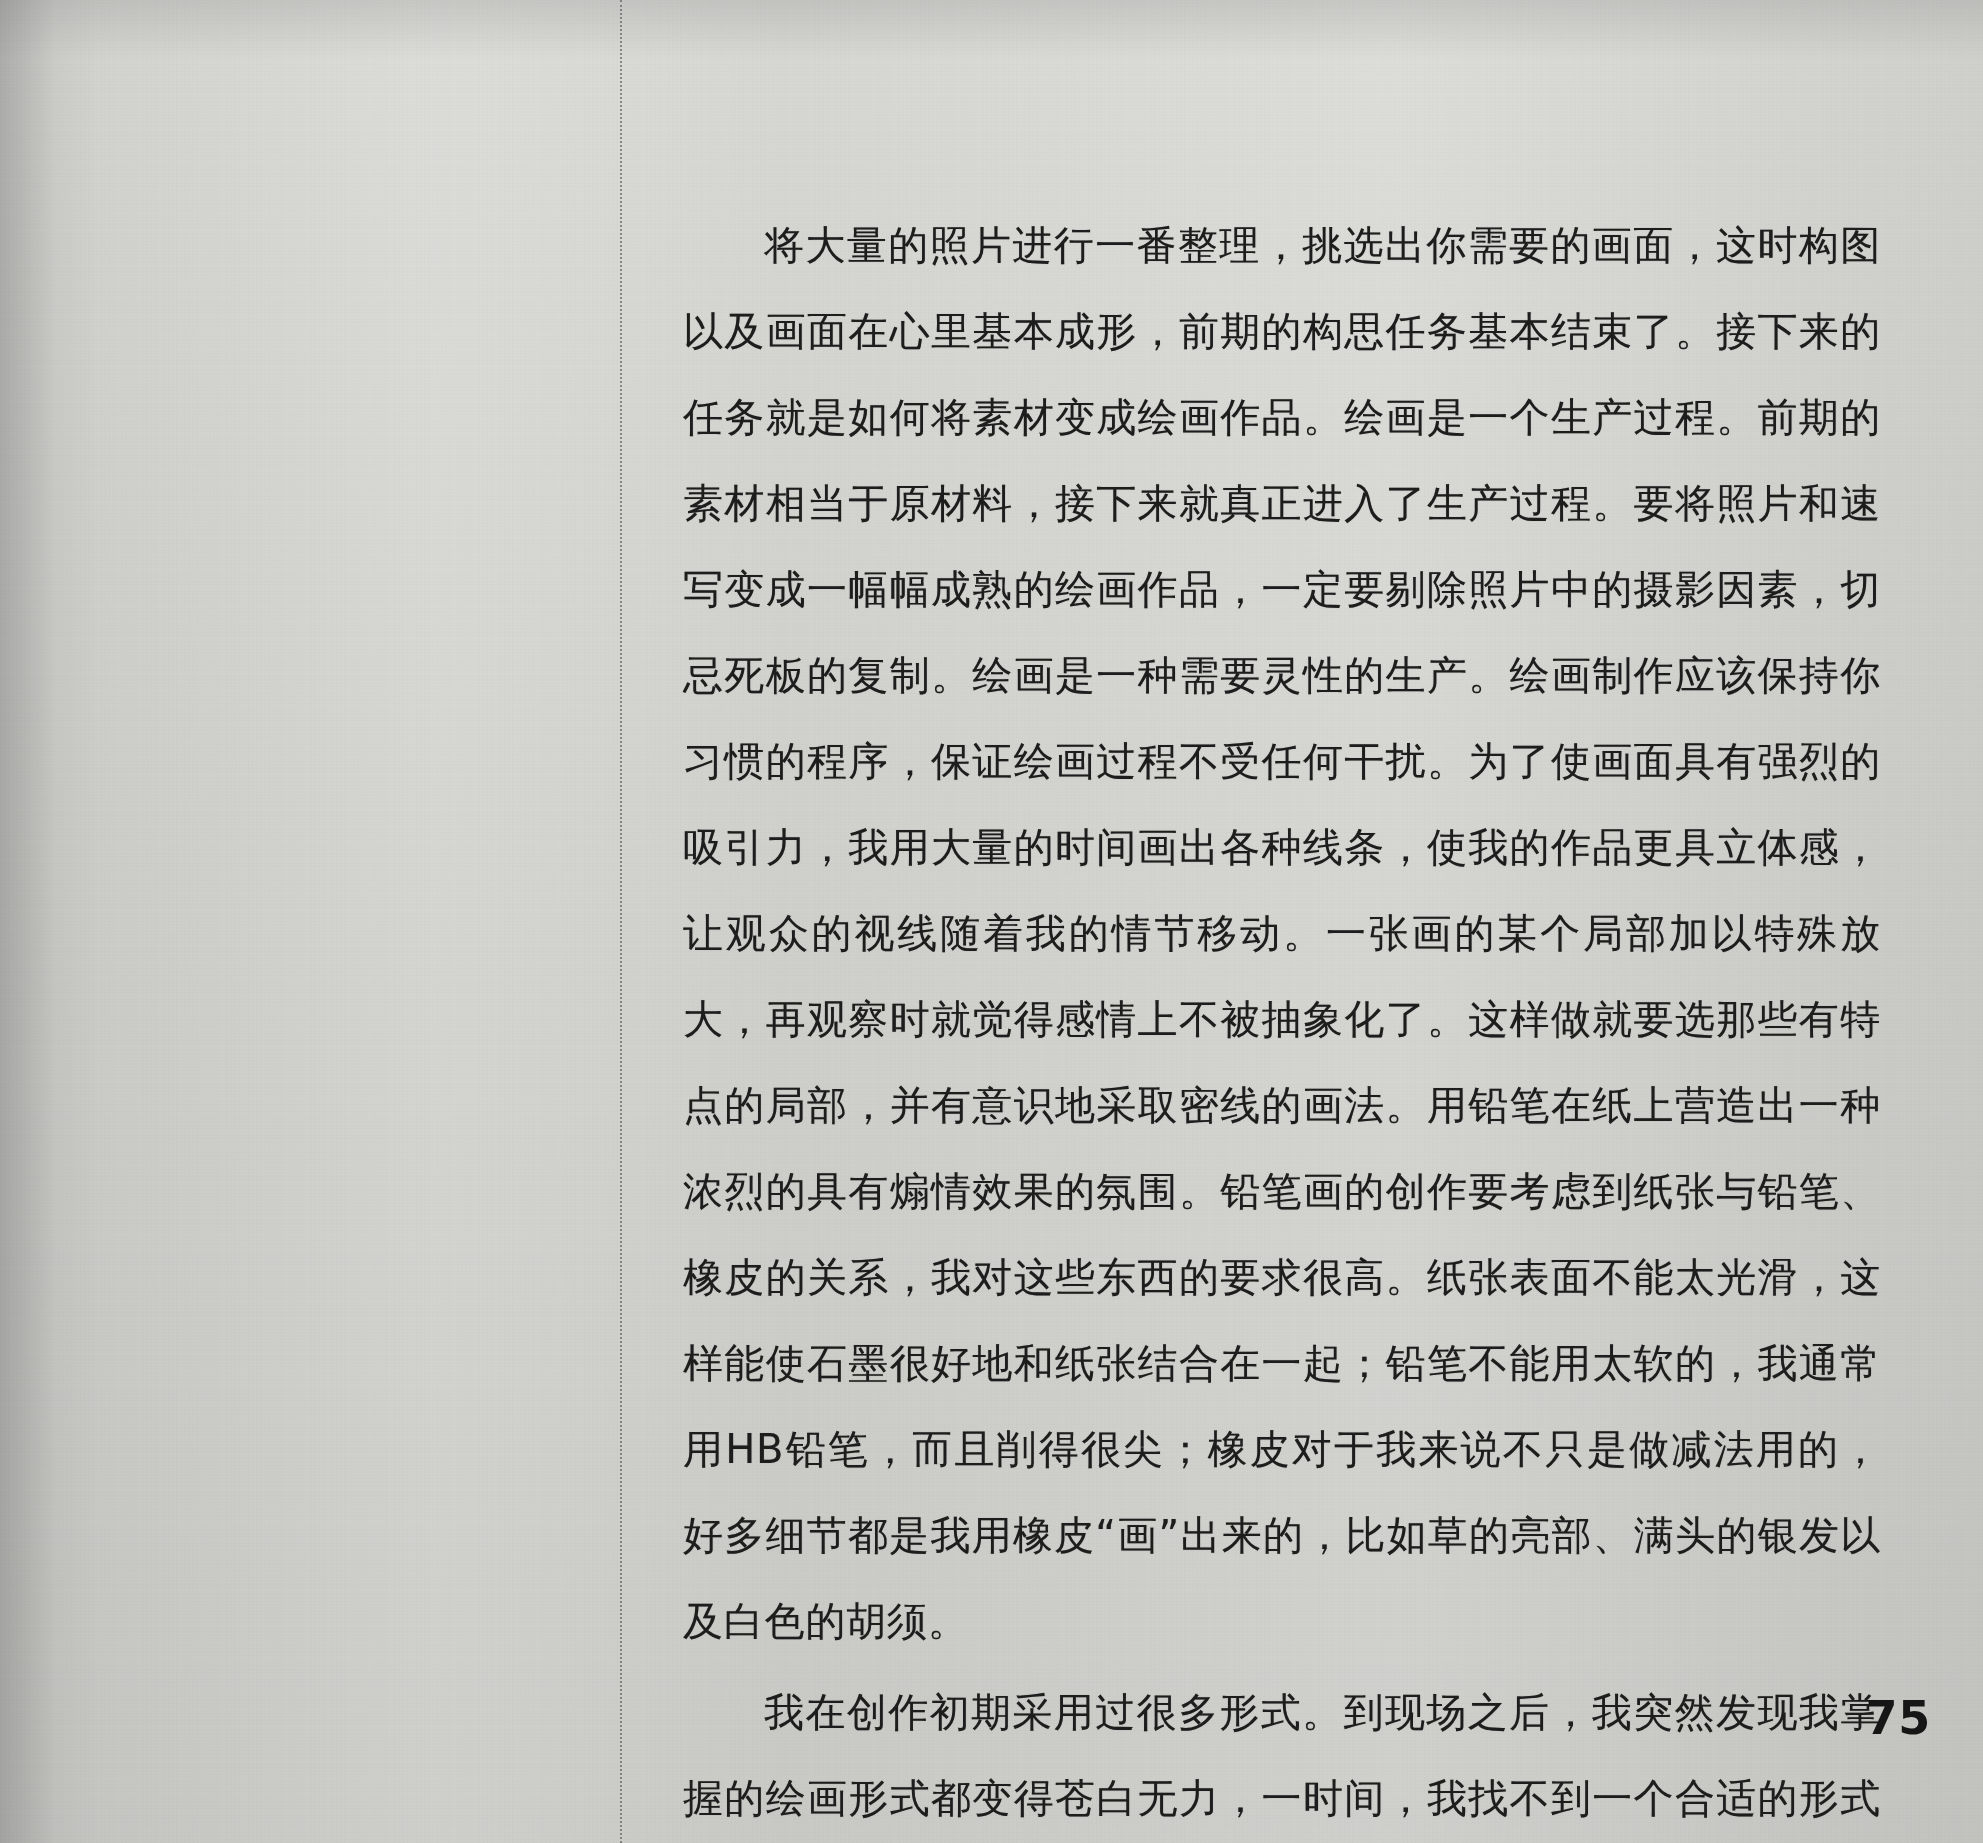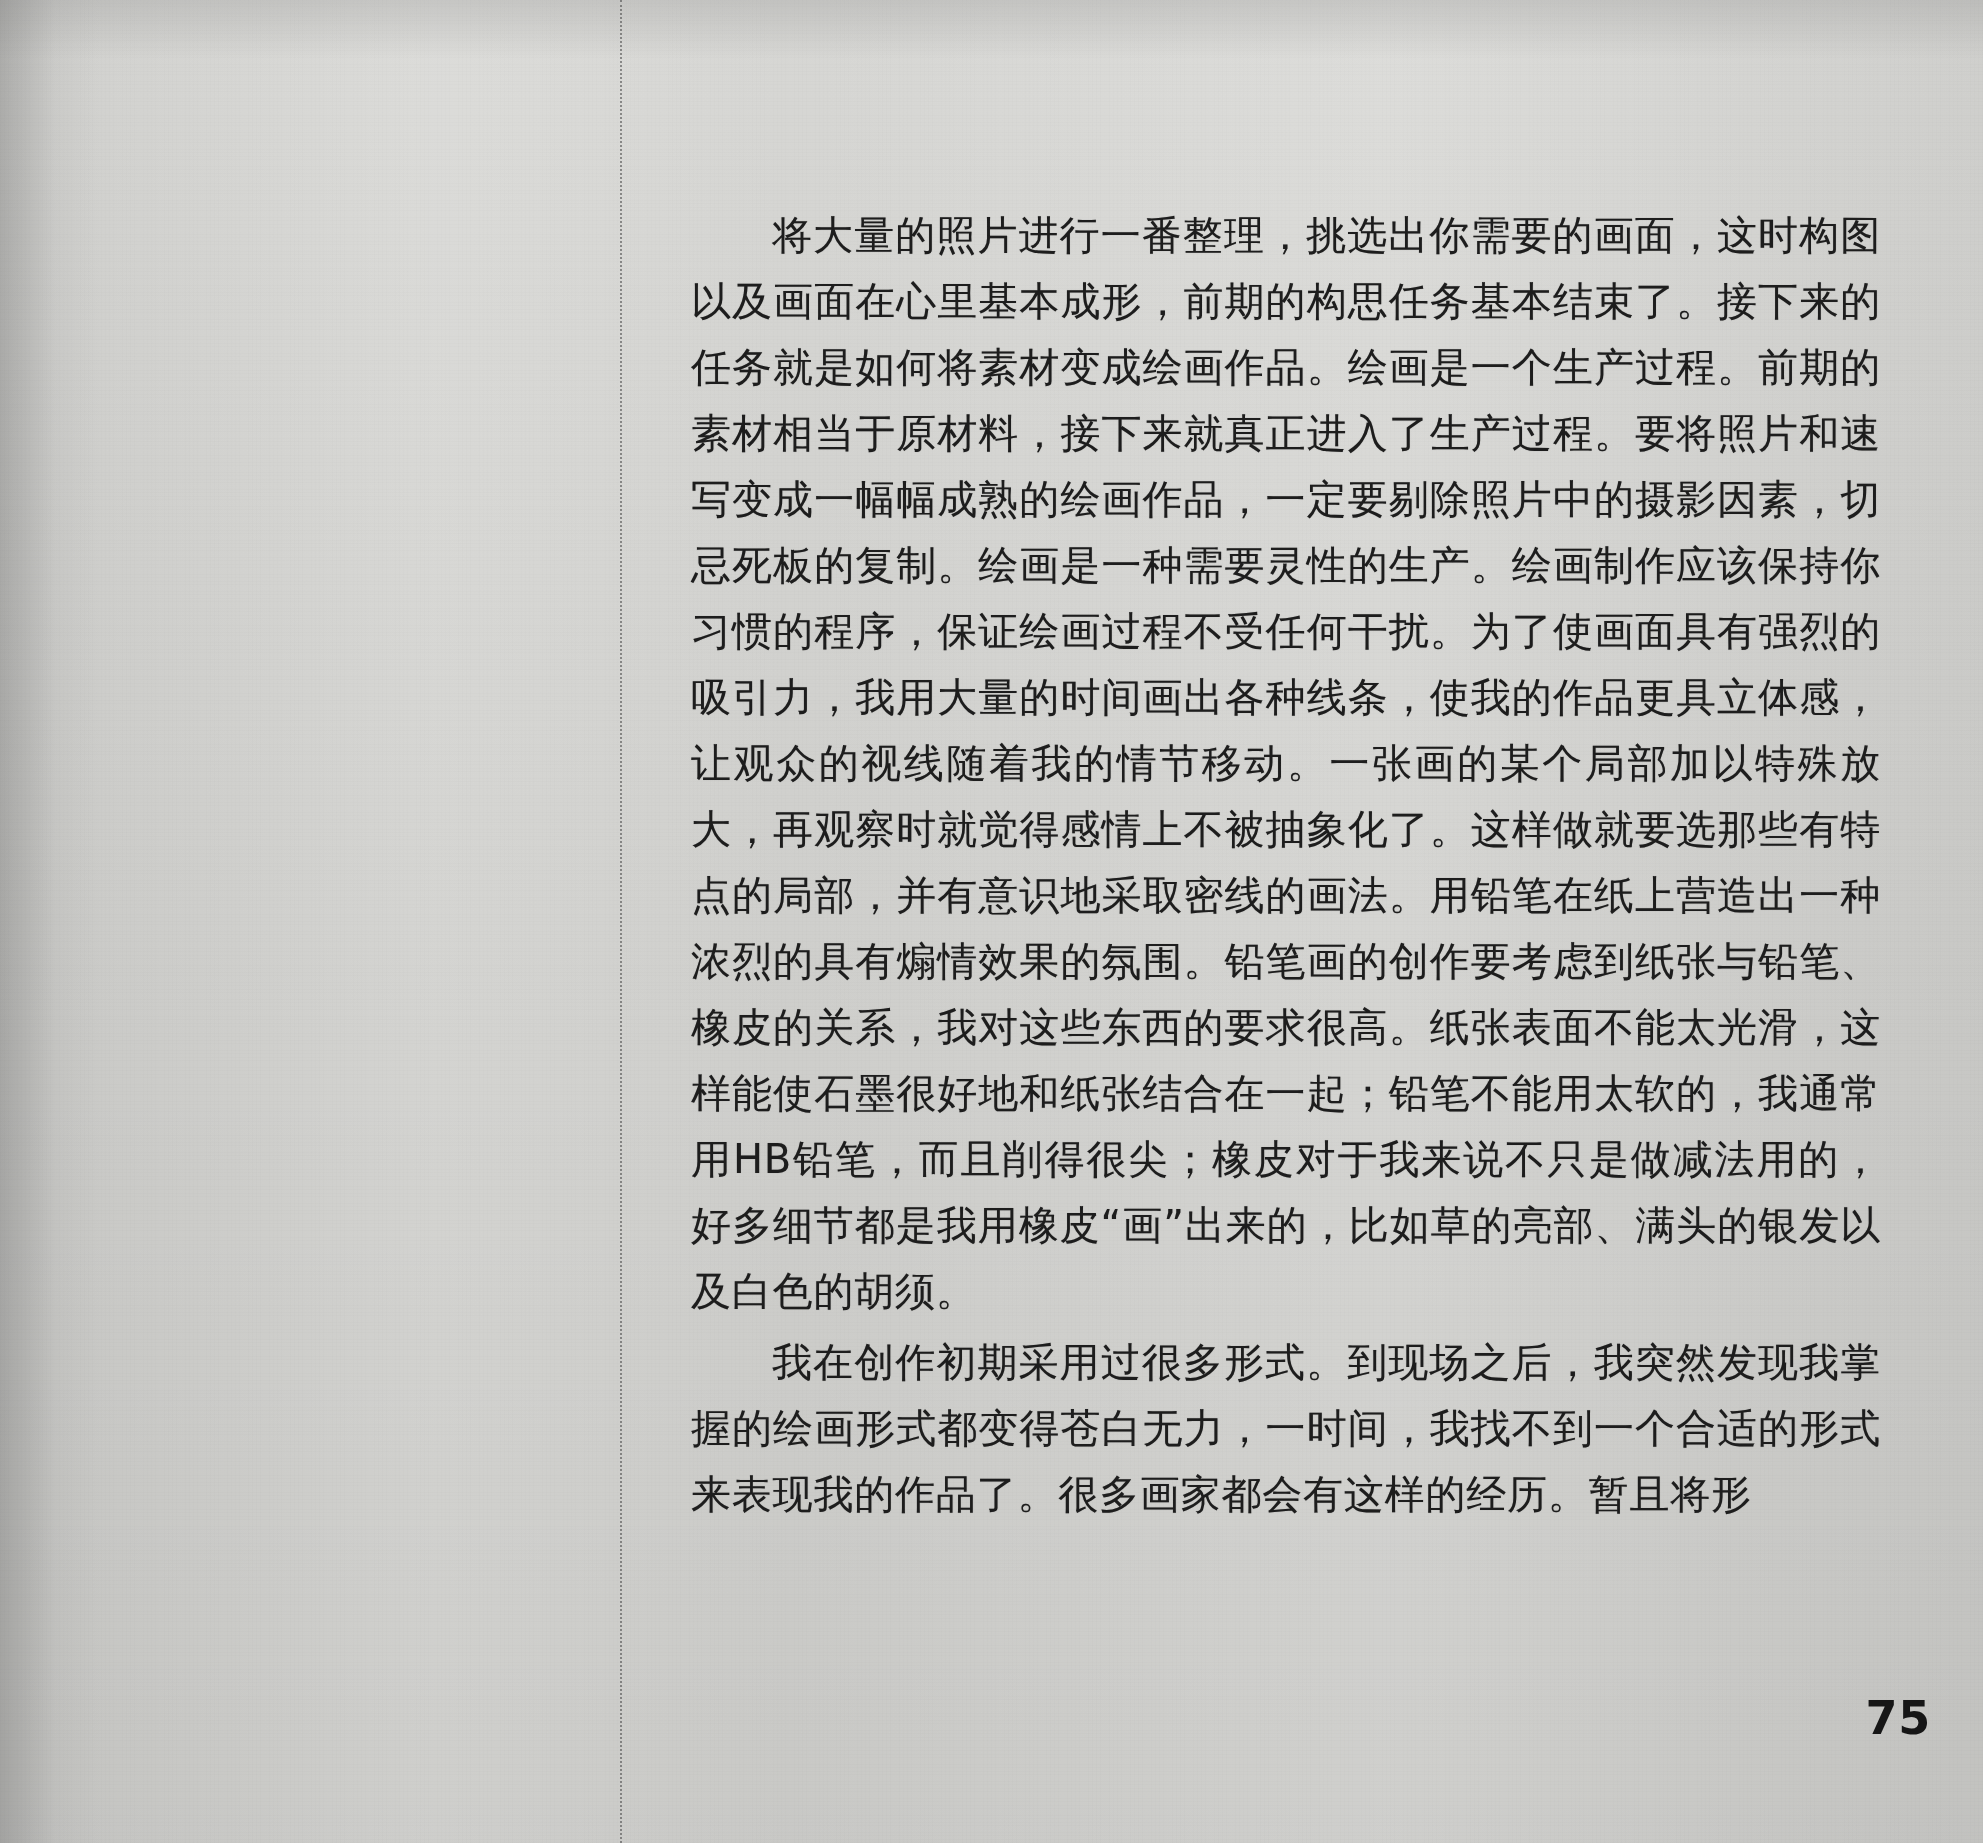--- a/index.html
+++ b/index.html
@@ -52,23 +52,23 @@
     border-left: 2.5px dotted rgba(70,70,70,0.55);
     pointer-events: none;
   }
   .text-block {
     position: absolute;
     left: 675px;
     top: 202px;
     width: 1206px;
   }
   .para {
-    margin: 0 0 5px 16px;
+    margin: 0 0 5px 8px;
     font-size: 40px;
-    line-height: 66px;
+    line-height: 86px;
     letter-spacing: 0.8px;
     color: #1d1d1d;
     text-align: justify;
     text-justify: inter-character;
     text-indent: 81px;
     font-family: "DejaVu Sans", "Liberation Sans", sans-serif;
     font-weight: 500;
     text-shadow: 0 0 0.8px rgba(0,0,0,0.35);
   }
   .page-number {

